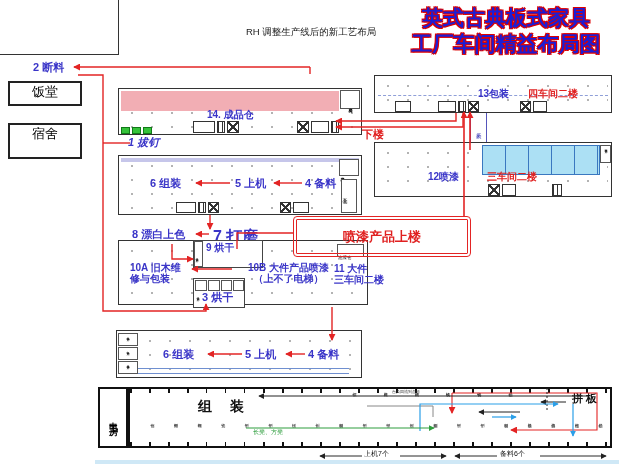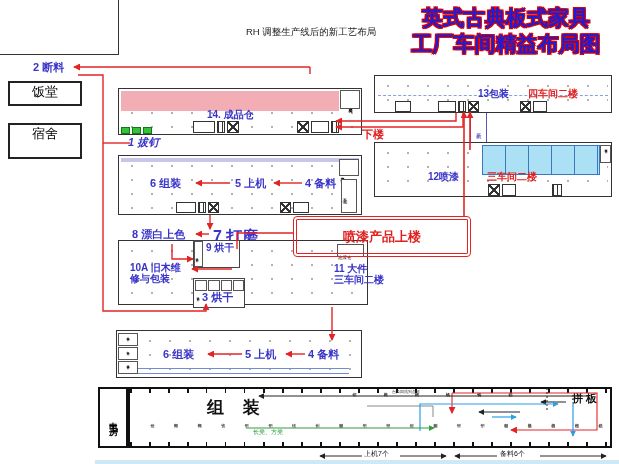--- a/index.html
+++ b/index.html
@@ -96,39 +96,43 @@
   <div class="lbl blue" style="left:132px;top:228px;font-size:11px;">8 漂白上色</div>
   <div class="lbl blue" style="left:213px;top:228px;font-size:16px;">7 打磨</div>
 
   <div class="bld" style="left:118px;top:240px;width:250px;height:65px;">
     <div class="dots"></div>
     <div class="minicell" style="left:218px;top:3px;width:27px;height:13px;">
       <span style="font-size:4.5px;">油漆仓</span>
     </div>
   </div>
 
-  <div class="box" style="left:193px;top:240px;width:47px;height:28px;justify-content:flex-start;">
+  <div class="box" style="left:193px;top:240px;width:70px;height:28px;justify-content:flex-start;">
     <div class="minicell" style="left:0;top:0;width:9px;height:100%;">
       <span class="vtx" style="font-size:3px;">烘干房</span>
     </div>
     <span class="blue" style="font-size:10px;margin-left:12px;">9 烘干</span>
   </div>
 
   <div class="box" style="left:193px;top:278px;width:52px;height:30px;align-items:flex-end;justify-content:flex-start;">
     <div class="minicell" style="left:1px;top:1px;width:12px;height:11px;">
       <span class="vtx" style="font-size:3px;">烘干房</span>
     </div>
     <div class="minicell" style="left:14px;top:1px;width:12px;height:11px;"></div>
     <div class="minicell" style="left:27px;top:1px;width:11px;height:11px;"></div>
     <div class="minicell" style="left:39px;top:1px;width:11px;height:11px;"></div>
     <span class="blue" style="font-size:11px;margin-left:8px;margin-bottom:2px;">3 烘干</span>
   </div>
   <div class="lbl blue" style="left:130px;top:262px;font-size:10px;">
     <div>10A 旧木维</div>
     <div>修与包装</div>
+  </div>
+  <div class="lbl blue" style="left:248px;top:262px;font-size:10px;text-align:center;">
+    <div>10B 大件产品喷漆</div>
+    <div>（上不了电梯）</div>
   </div>
   <div class="lbl blue" style="left:334px;top:263px;font-size:10px;">
     <div>11 大件</div>
     <div>三车间二楼</div>
   </div>
 
   <div id="bracket" style="left:293px;top:216px;width:170px;height:33px;">
     <span class="red" style="font-size:13px;">喷漆产品上楼</span>
   </div>
 
@@ -180,21 +184,21 @@
   <div class="door" style="left:502px;top:184px;width:14px;height:12px;"></div>
   <div class="door doorbars" style="left:552px;top:184px;width:10px;height:12px;"></div>
 
   <div class="abs" style="left:98px;top:387px;width:30px;height:61px;border:2px solid #111;box-sizing:border-box;display:flex;align-items:center;justify-content:center;background:#fff;">
     <span class="vtx" style="font-size:9px;font-weight:bold;letter-spacing:2px;">电工房</span>
   </div>
   <div class="abs" style="left:128px;top:387px;width:484px;height:61px;border:2px solid #111;box-sizing:border-box;background:#fff;">
     <div class="ticks" style="top:0;"></div>
     <div class="ticks" style="bottom:0;"></div>
   </div>
-  <div class="lbl" style="left:198px;top:399px;font-size:17px;font-weight:bold;letter-spacing:7px;color:#111;margin-left:9px;">组 装</div>
+  <div class="lbl" style="left:198px;top:399px;font-size:14px;font-weight:bold;letter-spacing:7px;color:#111;">组 装</div>
   <div class="lbl" style="left:572px;top:392px;font-size:11px;font-weight:bold;letter-spacing:3px;color:#111;">拼板</div>
   <div class="lbl" style="left:392px;top:390px;font-size:4px;color:#333;">台类回流到叁科</div>
   <div class="mrow" style="left:352px;top:389px;width:160px;">
       <span class="m">锣机</span>
       <span class="m">出榫机</span>
       <span class="m">出榫机</span>
       <span class="m">镂铣机</span>
       <span class="m">镂铣机</span>
       <span class="m">砂光机</span>
     </div>

